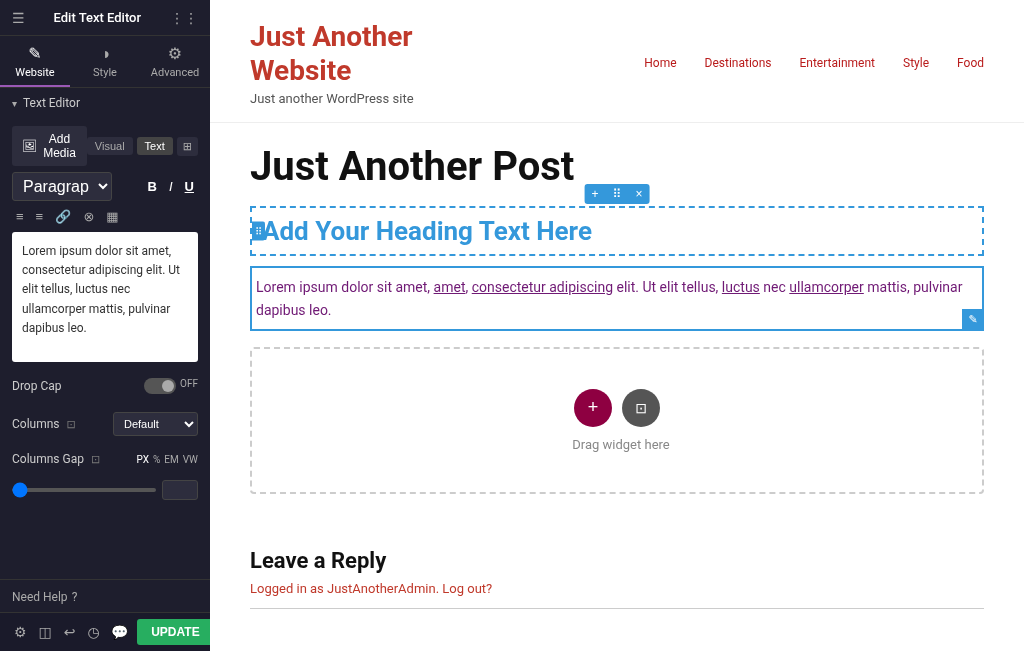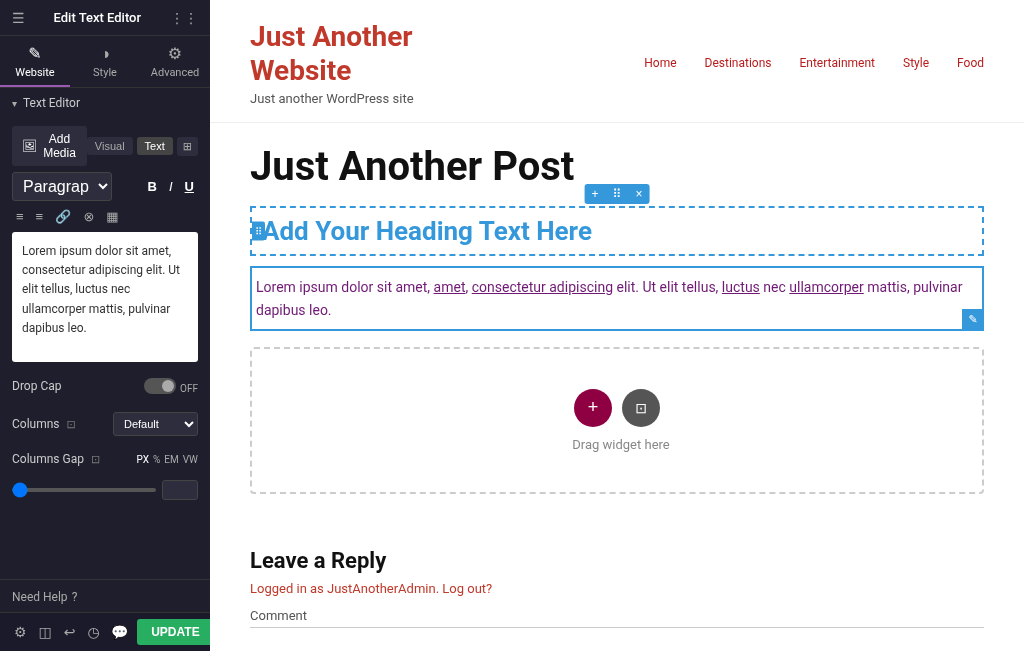--- a/index.html
+++ b/index.html
@@ -193,21 +193,21 @@
       display: flex;
       align-items: center;
       justify-content: space-between;
       padding: 10px 0 6px;
       font-size: 12px;
       color: #ccc;
     }
 
     .toggle-switch {
       display: flex;
-      align-items: flex-end;
+      align-items: flex-start;
       gap: 4px;
     }
 
     .toggle-track {
       width: 32px;
       height: 16px;
       background: #555;
       border-radius: 8px;
       position: relative;
       cursor: pointer;
@@ -718,17 +718,16 @@
         <button class="add-circle-btn folder">⊡</button>
       </div>
       <span class="drag-widget-text">Drag widget here</span>
     </div>
 
   </div>
 
   <div class="leave-reply-section">
     <h2 class="leave-reply-title">Leave a Reply</h2>
     <p class="logged-in-text">Logged in as JustAnotherAdmin. Log out?</p>
-    <span class="comment-label">Comment</span>
     <div class="comment-line"></div>
   </div>
 
 </div>
 
 </body></html>

